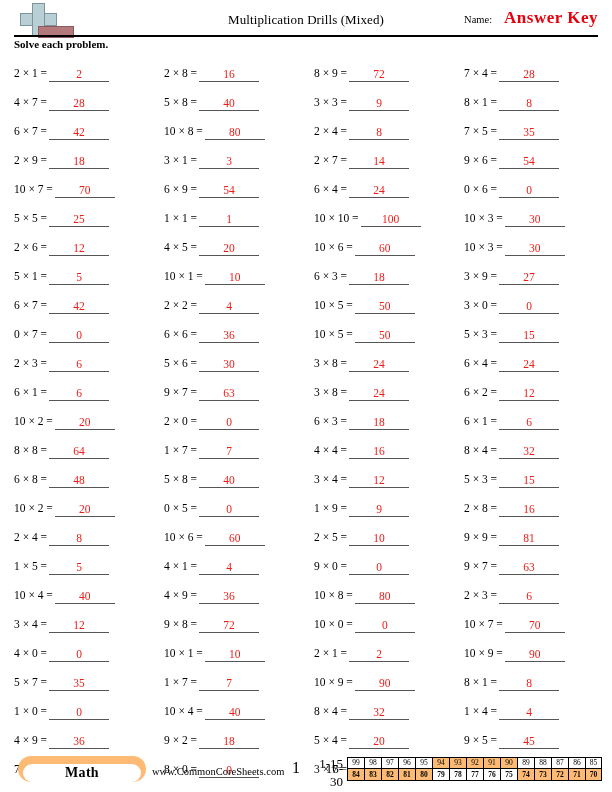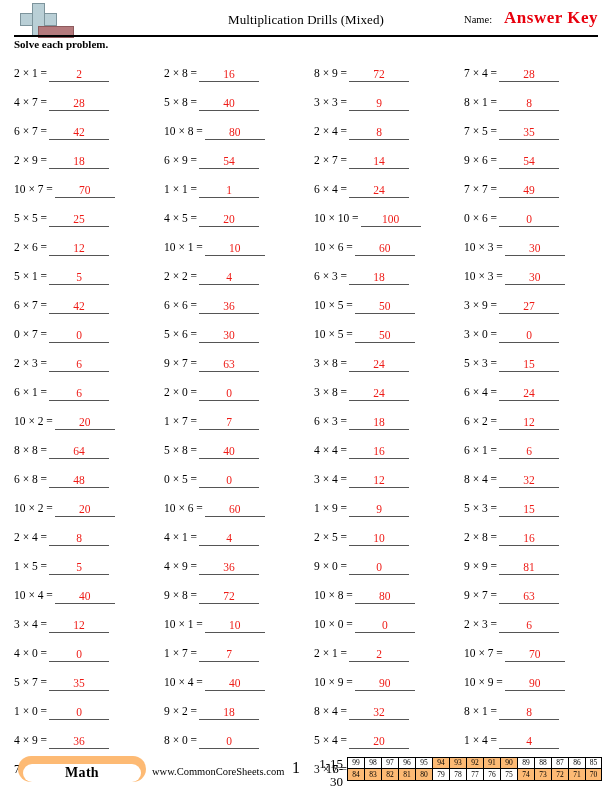--- a/index.html
+++ b/index.html
@@ -228,20 +228,21 @@
     align-items: center;
     justify-content: center;
     background: #ffffff;
     line-height: 1;
   }
   .score-row .score-cell:last-child {
     border-right: 1px solid #000000;
   }
   .score-row.second .score-cell {
     border-top: none;
+    font-weight: bold;
   }
   .score-cell.hl {
     background: #fdba74;
   }
 </style>
 </head>
 <body>
 
 <div id="header">
 
@@ -372,20 +373,24 @@
       </div>
       <div class="prob">
         <span class="expr">5 × 8 =</span>
         <span class="blank">40</span>
       </div>
       <div class="prob">
         <span class="expr">10 × 8 =</span>
         <span class="blank">80</span>
       </div>
       <div class="prob">
+        <span class="expr">3 × 1 =</span>
+        <span class="blank">3</span>
+      </div>
+      <div class="prob">
         <span class="expr">6 × 9 =</span>
         <span class="blank">54</span>
       </div>
       <div class="prob">
         <span class="expr">1 × 1 =</span>
         <span class="blank">1</span>
       </div>
       <div class="prob">
         <span class="expr">4 × 5 =</span>
         <span class="blank">20</span>
@@ -574,24 +579,20 @@
         <span class="expr">8 × 1 =</span>
         <span class="blank">8</span>
       </div>
       <div class="prob">
         <span class="expr">7 × 5 =</span>
         <span class="blank">35</span>
       </div>
       <div class="prob">
         <span class="expr">9 × 6 =</span>
         <span class="blank">54</span>
-      </div>
-      <div class="prob">
-        <span class="expr">7 × 7 =</span>
-        <span class="blank">49</span>
       </div>
       <div class="prob">
         <span class="expr">0 × 6 =</span>
         <span class="blank">0</span>
       </div>
       <div class="prob">
         <span class="expr">10 × 3 =</span>
         <span class="blank">30</span>
       </div>
       <div class="prob">

